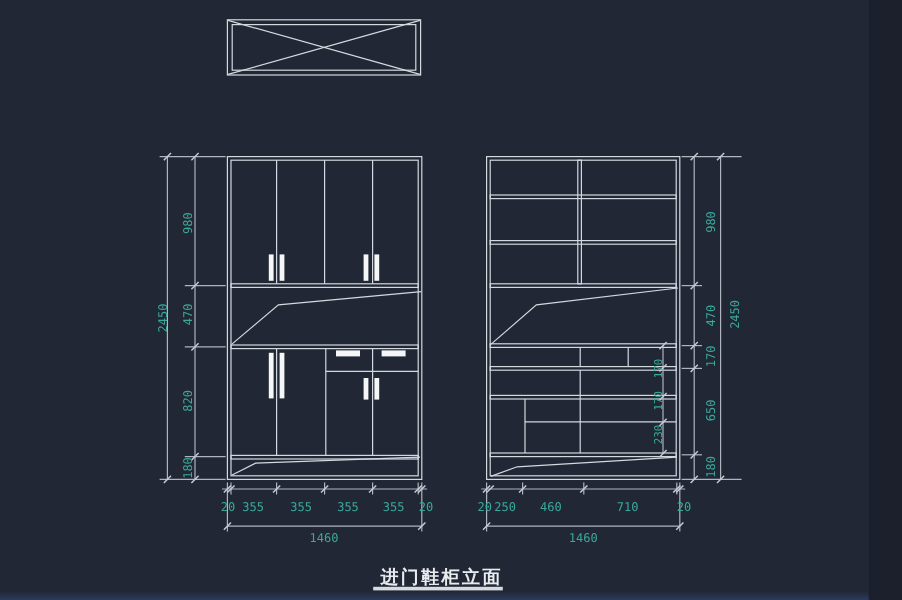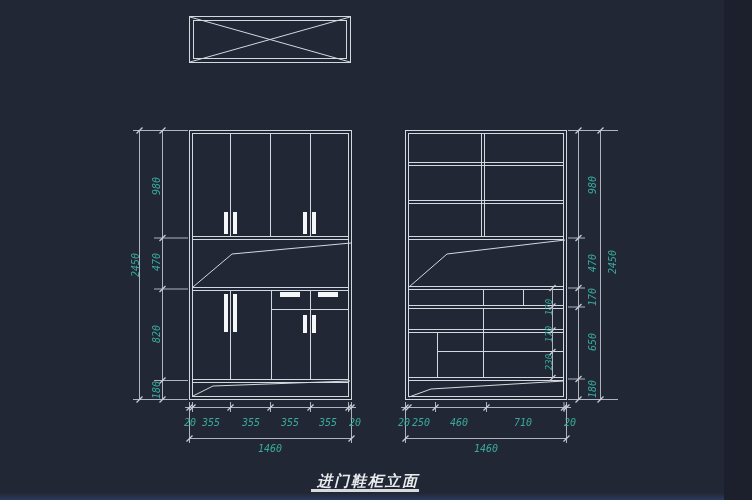--- a/index.html
+++ b/index.html
@@ -1,20 +1,19 @@
 <!DOCTYPE html>
 <html><head>
 <meta charset="utf-8">
 <style>
   html,body{margin:0;padding:0;background:#1b202c;}
   .stage{
     position:relative;width:724px;height:500px;overflow:hidden;
     background:#212734;
     font-family:"DejaVu Sans", sans-serif;
-    font-style:italic;
   }
   svg text{
     font-family:"DejaVu Sans Mono", monospace;
     fill:#3aa99c;
     font-size:10px;
   }
   svg text.dim-sm{font-size:9px;}
   svg text.title-text{
     font-family:"DejaVu Sans", sans-serif;
     fill:#e9ecef;font-size:15px;letter-spacing:2px;font-weight:bold;

